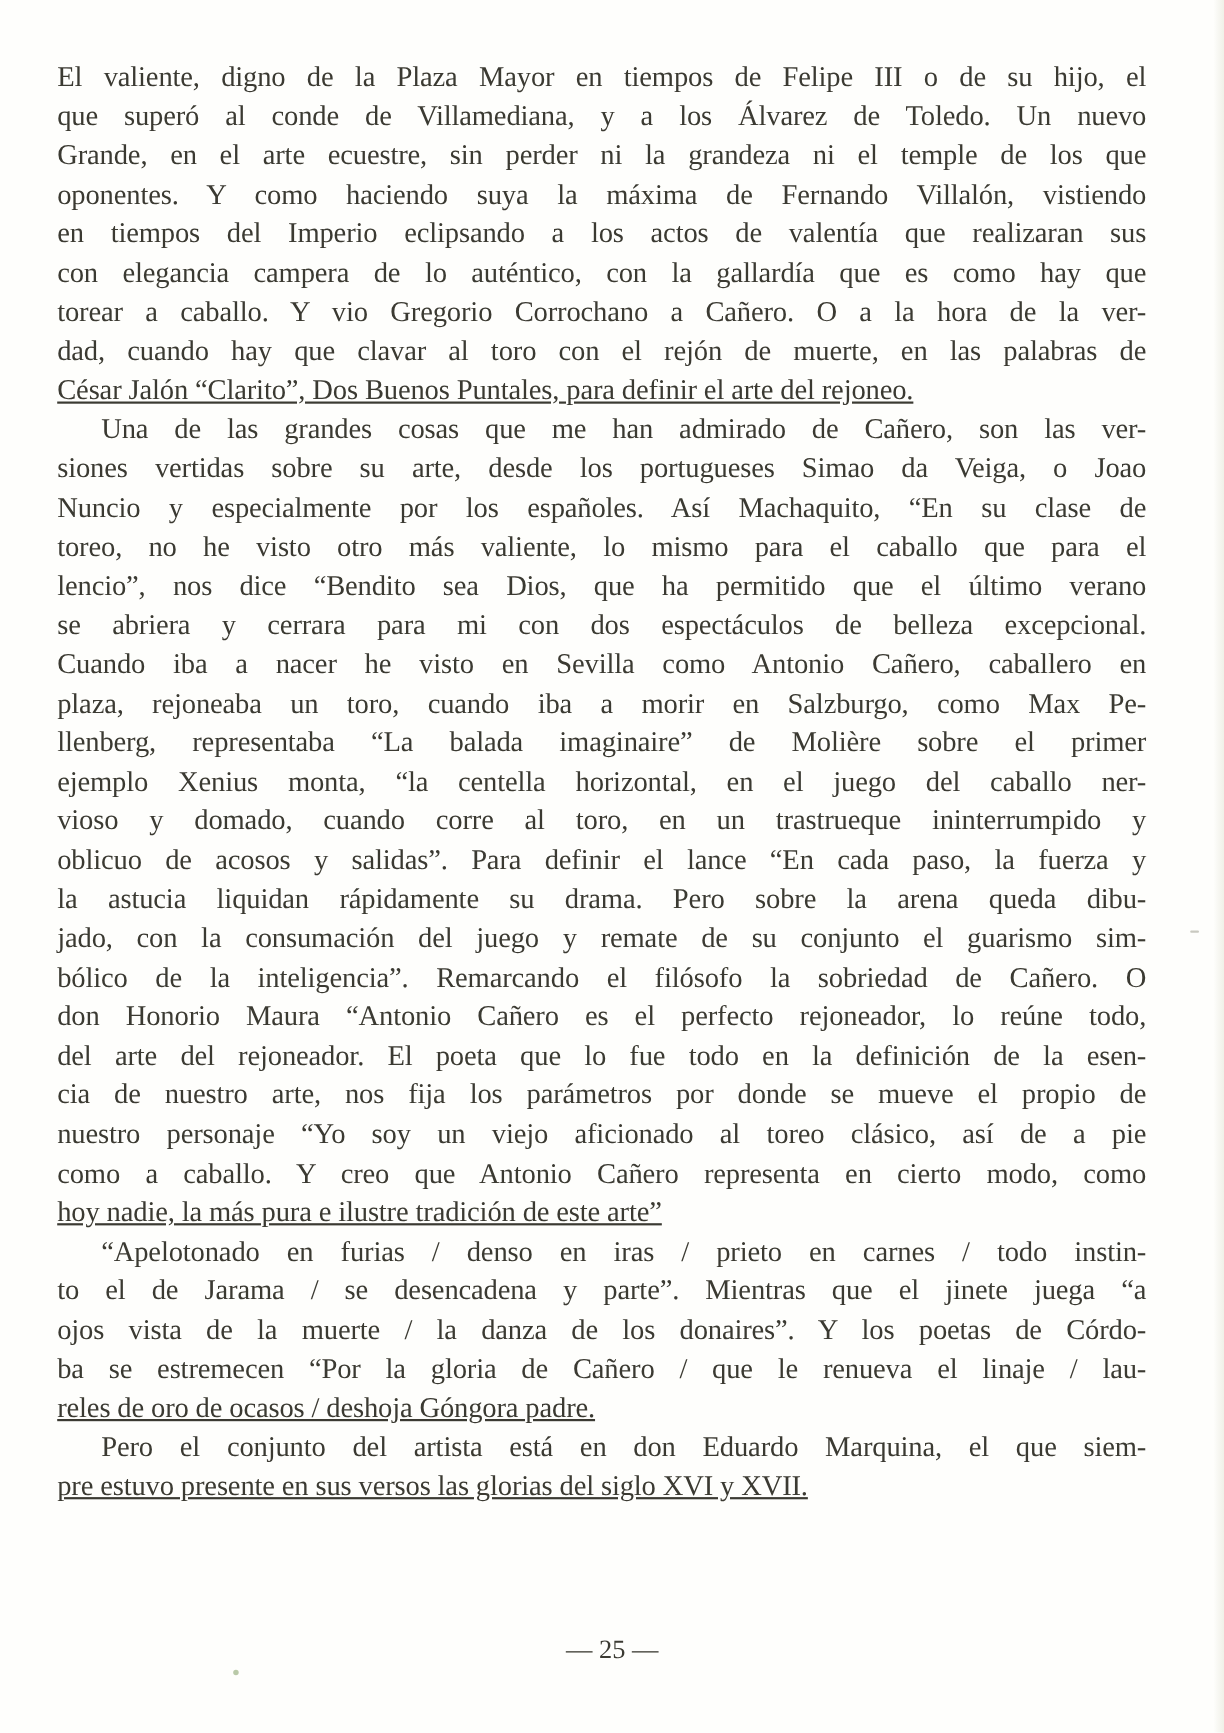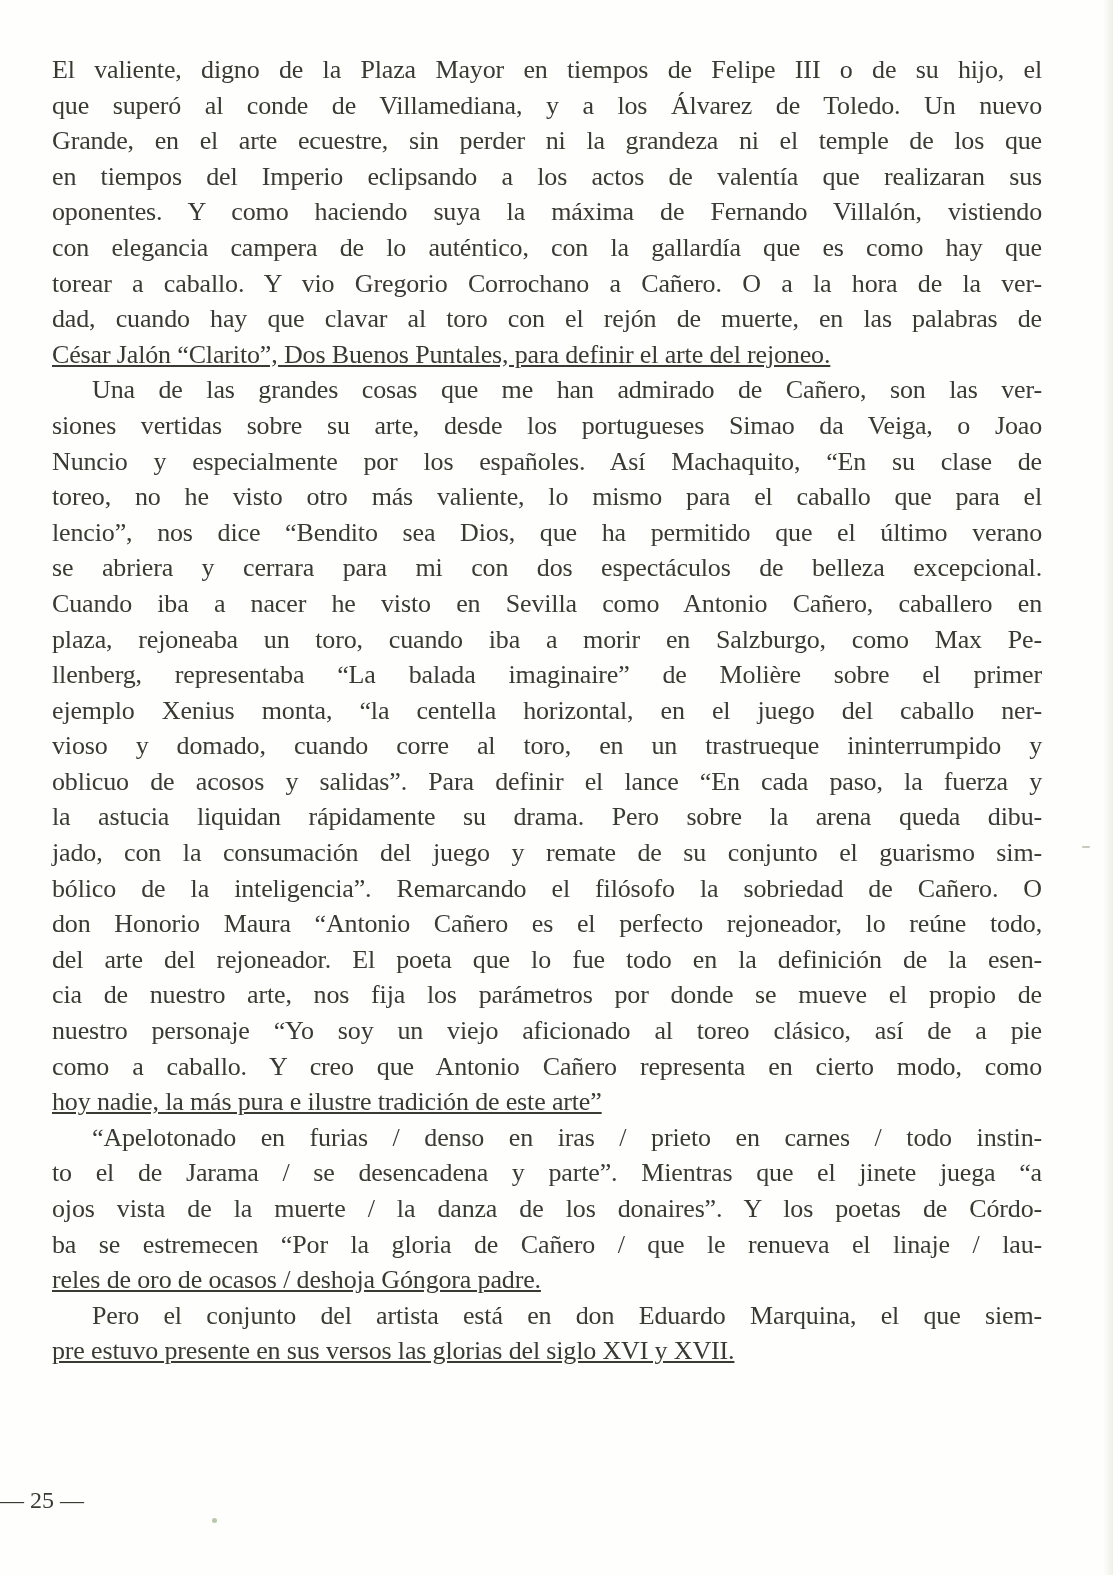--- a/index.html
+++ b/index.html
@@ -40,21 +40,21 @@
       text-decoration: underline;
     }
     .line.indent {
       padding-left: 40px;
     }
     .page-number {
       position: absolute;
       left: 0;
       width: 1113px;
       top: 1487px;
-      text-align: left;
+      text-align: center;
       font-family: "Liberation Serif", "DejaVu Serif", serif;
       font-size: 24px;
       color: #3b3a32;
     }
     .speck {
       position: absolute;
       border-radius: 50%;
       background: #b9c9a8;
     }
     .edge-shadow {
@@ -67,22 +67,22 @@
     }
   </style>
 </head>
 <body>
 
 <div class="page" id="page-body">
     <div>
       <span class="line">El valiente, digno de la Plaza Mayor en tiempos de Felipe III o de su hijo, el</span>
       <span class="line">que superó al conde de Villamediana, y a los Álvarez de Toledo. Un nuevo</span>
       <span class="line">Grande, en el arte ecuestre, sin perder ni la grandeza ni el temple de los que</span>
+      <span class="line">oponentes. Y como haciendo suya la máxima de Fernando Villalón, vistiendo</span>
       <span class="line">en tiempos del Imperio eclipsando a los actos de valentía que realizaran sus</span>
-      <span class="line">oponentes. Y como haciendo suya la máxima de Fernando Villalón, vistiendo</span>
       <span class="line">con elegancia campera de lo auténtico, con la gallardía que es como hay que</span>
       <span class="line">torear a caballo. Y vio Gregorio Corrochano a Cañero. O a la hora de la ver-</span>
       <span class="line">dad, cuando hay que clavar al toro con el rejón de muerte, en las palabras de</span>
       <span class="line last">César Jalón “Clarito”, Dos Buenos Puntales, para definir el arte del rejoneo.</span>
     </div>
     <div>
       <span class="line indent">Una de las grandes cosas que me han admirado de Cañero, son las ver-</span>
       <span class="line">siones vertidas sobre su arte, desde los portugueses Simao da Veiga, o Joao</span>
       <span class="line">Nuncio y especialmente por los españoles. Así Machaquito, “En su clase de</span>
       <span class="line">toreo, no he visto otro más valiente, lo mismo para el caballo que para el</span>

